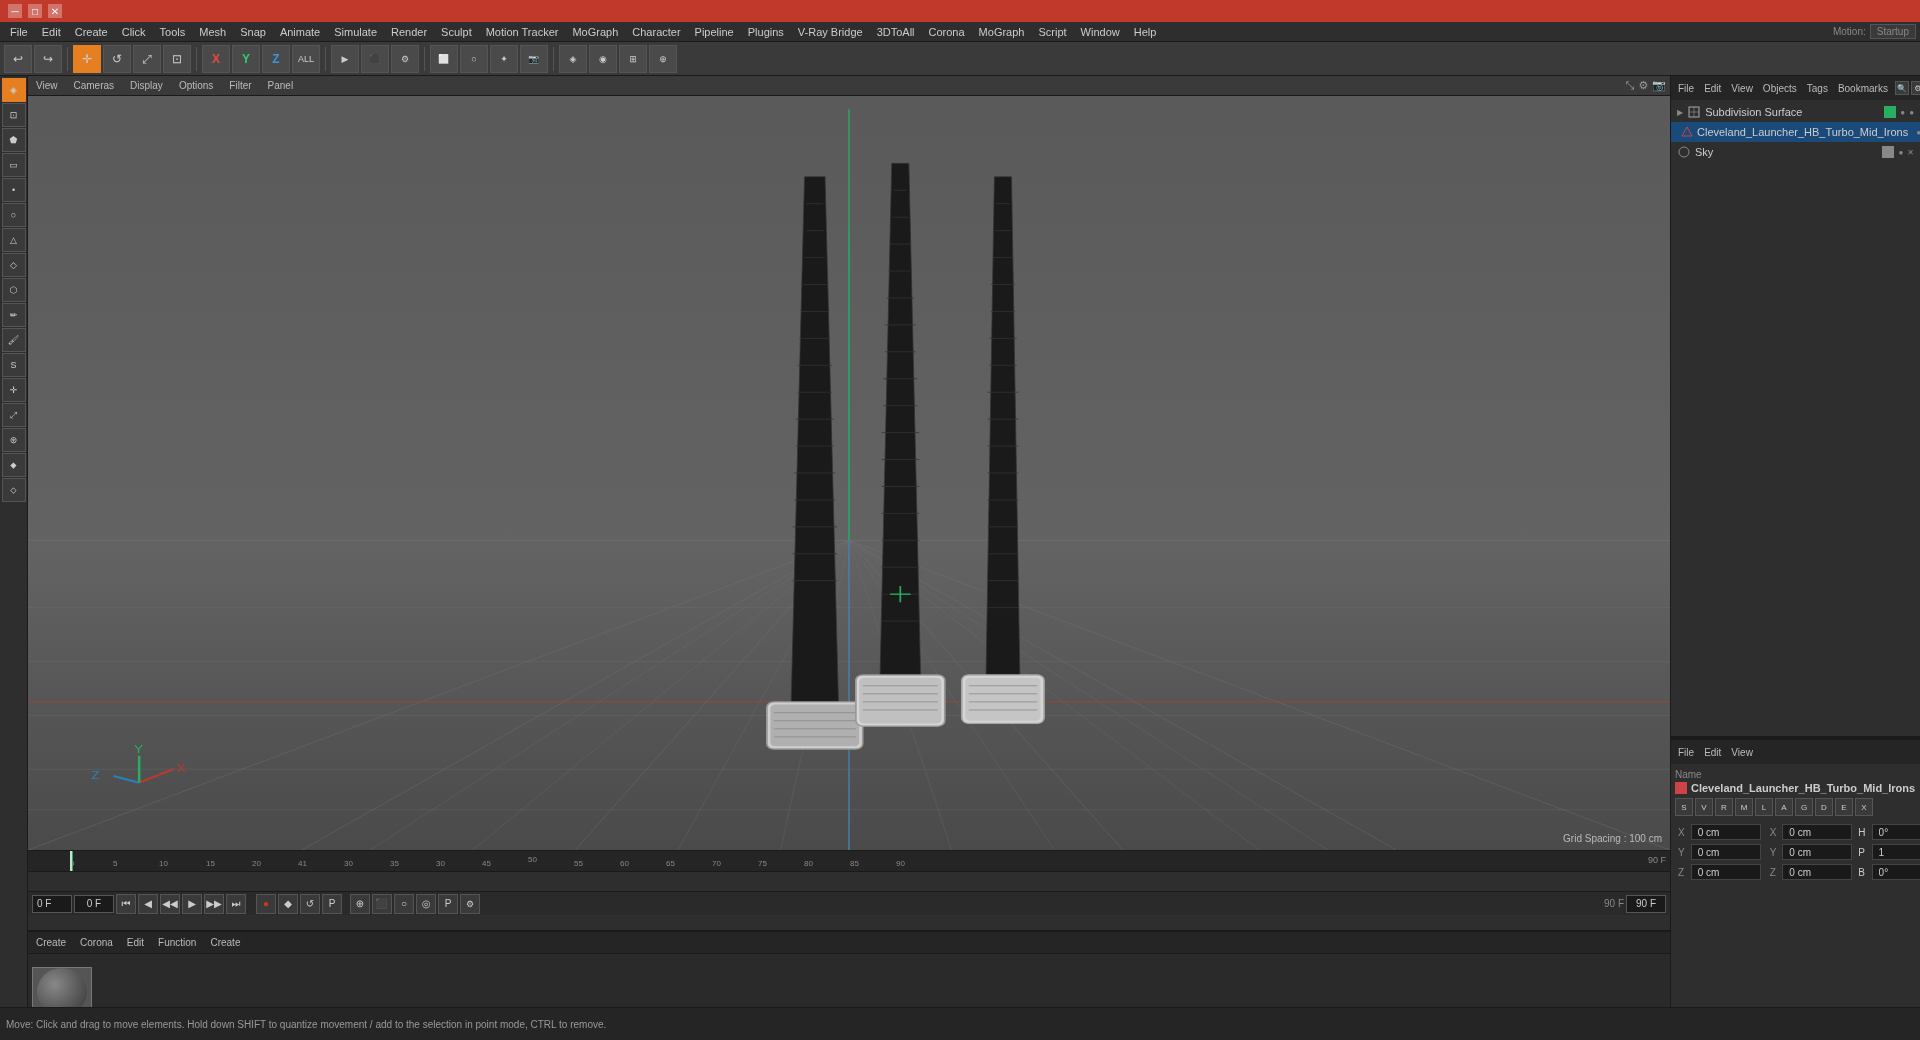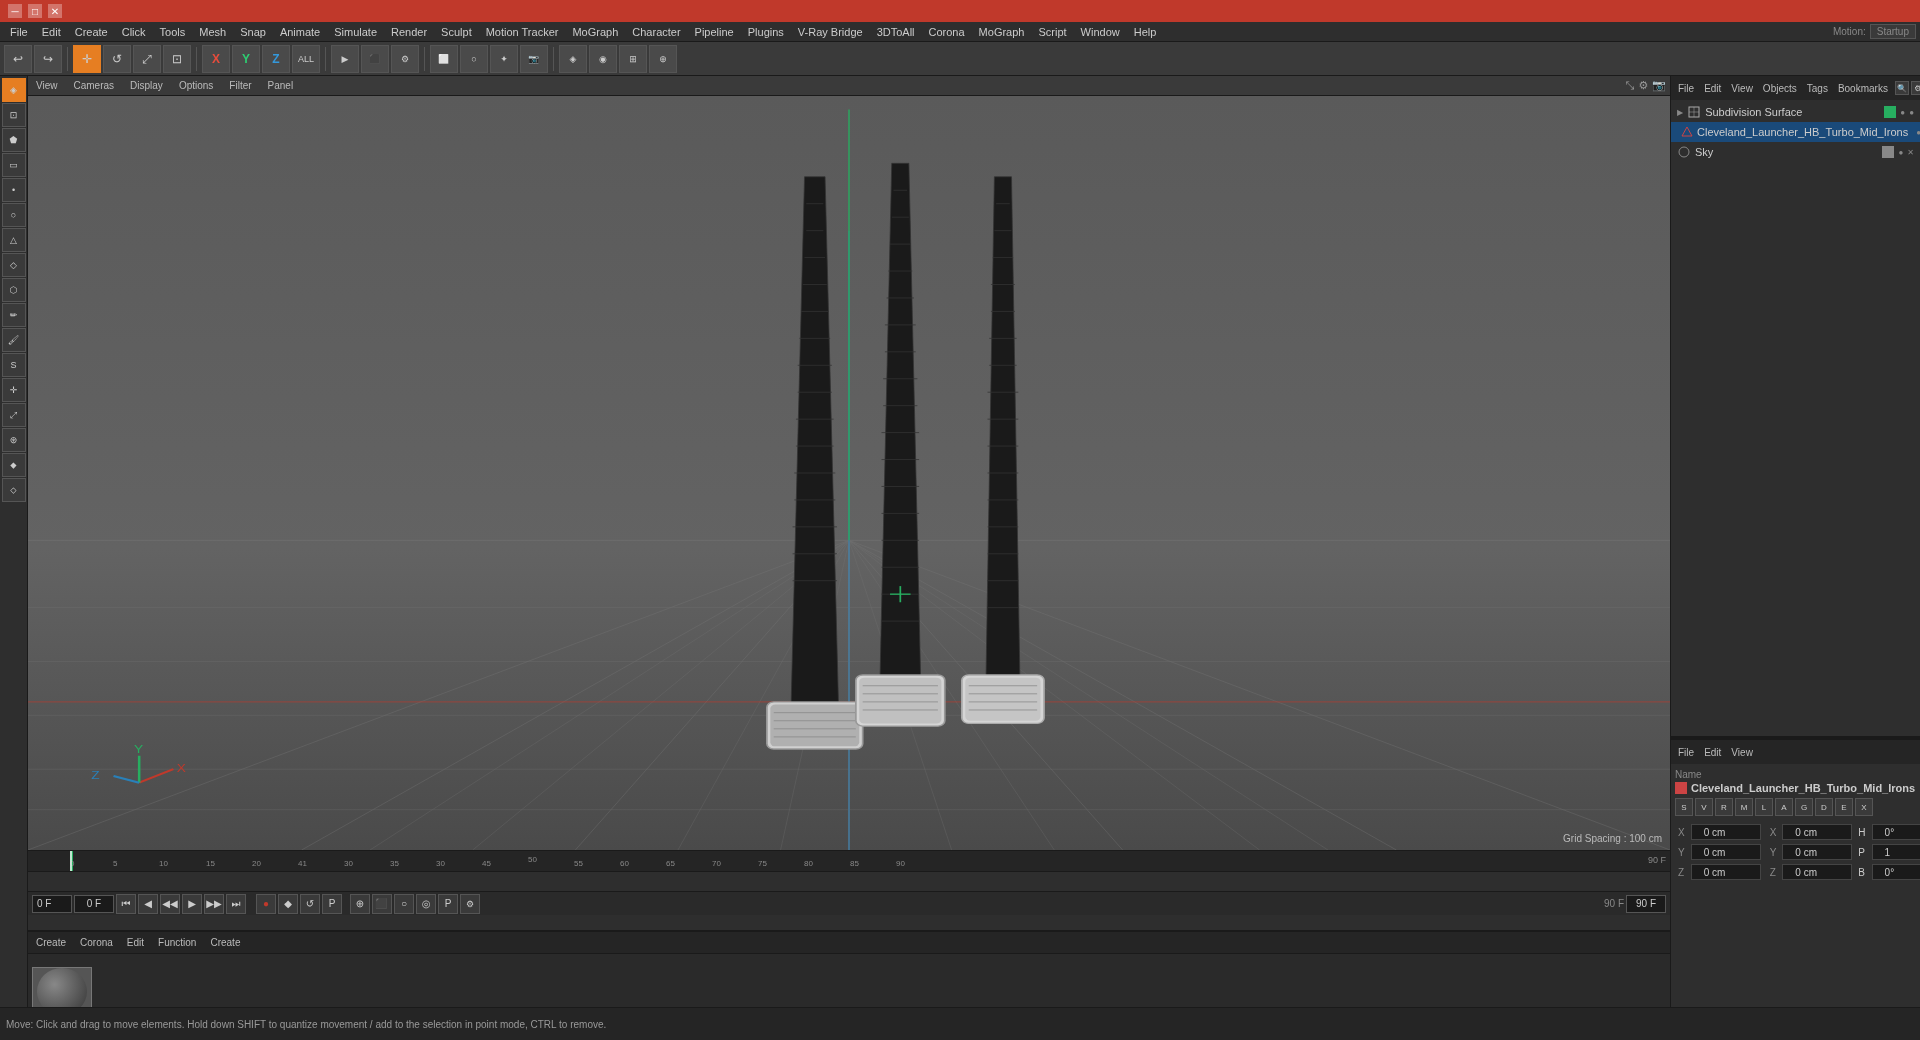--- a/index.html
+++ b/index.html
@@ -268,21 +268,21 @@
     #coord-table { width: 100%; border-collapse: collapse; font-size: 10px; margin-bottom: 4px; }
     #coord-table td { padding: 2px 3px; color: #ccc; }
     #coord-table .label { color: #888; width: 16px; }
     .coord-input {
       background: #1a1a1a;
       border: 1px solid #444;
       color: #ccc;
       width: 70px;
       height: 16px;
       font-size: 10px;
-      padding: 0 12px;
+      padding: 0 6px;
     }
     .coord-label { color: #888; font-size: 10px; }
 
     #coord-bottom {
       display: flex;
       align-items: center;
       gap: 4px;
       padding: 4px;
       background: #2a2a2a;
       border-top: 1px solid #1a1a1a;

